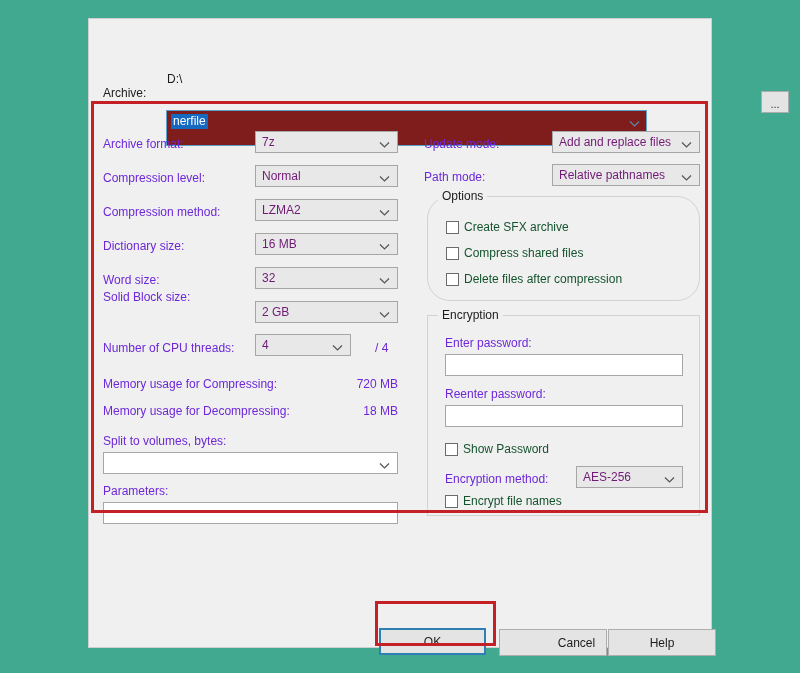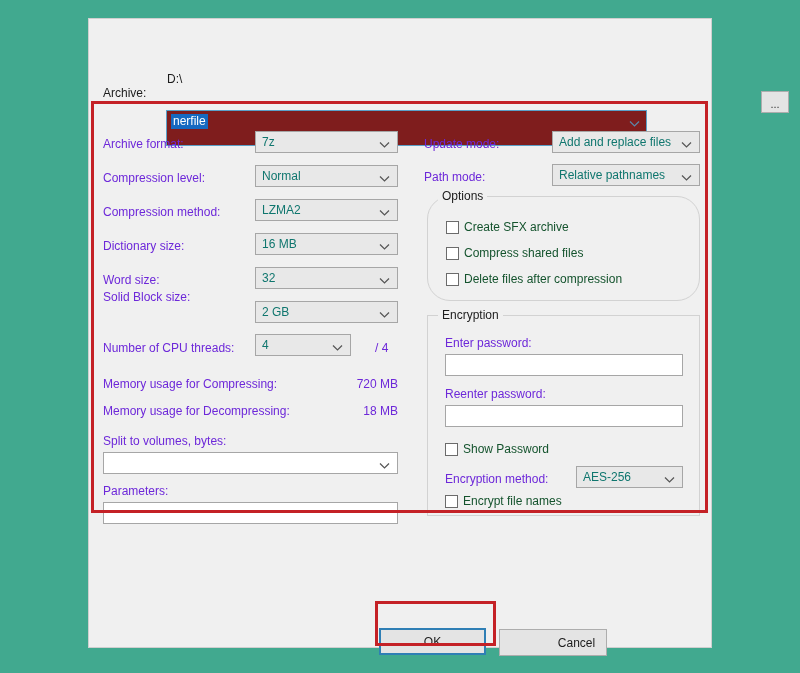--- a/index.html
+++ b/index.html
@@ -100,21 +100,21 @@
     position: absolute;
     height: 22px;
     background: #e8e8e8;
     border: 1px solid #a6a6a6;
     box-sizing: border-box;
     cursor: pointer;
   }
   .combo.white { background: #ffffff; }
   .combo .ctext {
     position: absolute; left: 6px; top: 3px;
-    font-size: 12px; color: #0f766e;
+    font-size: 12px; color: #701a75;
     white-space: nowrap;
   }
   .combo .arrow { position: absolute; right: 7px; top: 4px; }
 
   .textbox {
     position: absolute;
     height: 22px;
     background: #ffffff;
     border: 1px solid #a6a6a6;
     box-sizing: border-box;
@@ -336,17 +336,18 @@
 
       <div class="chk" style="left:17px; top:178px;">
         <span class="box"></span>
         <span class="ctxt">Encrypt file names</span>
       </div>
     </div>
   </div>
 
   <div class="btn default" style="left:290px; top:609px; width:107px;">OK</div>
   <div class="btn" style="left:410px; top:610px; width:108px;padding-left:47px;">Cancel</div>
+  <div class="btn" style="left:519px; top:610px; width:108px;">Help</div>
 
 </div>
 
 <div class="redbox" id="redbox-main"></div>
 <div class="redbox" id="redbox-ok"></div>
 
 </body></html>

